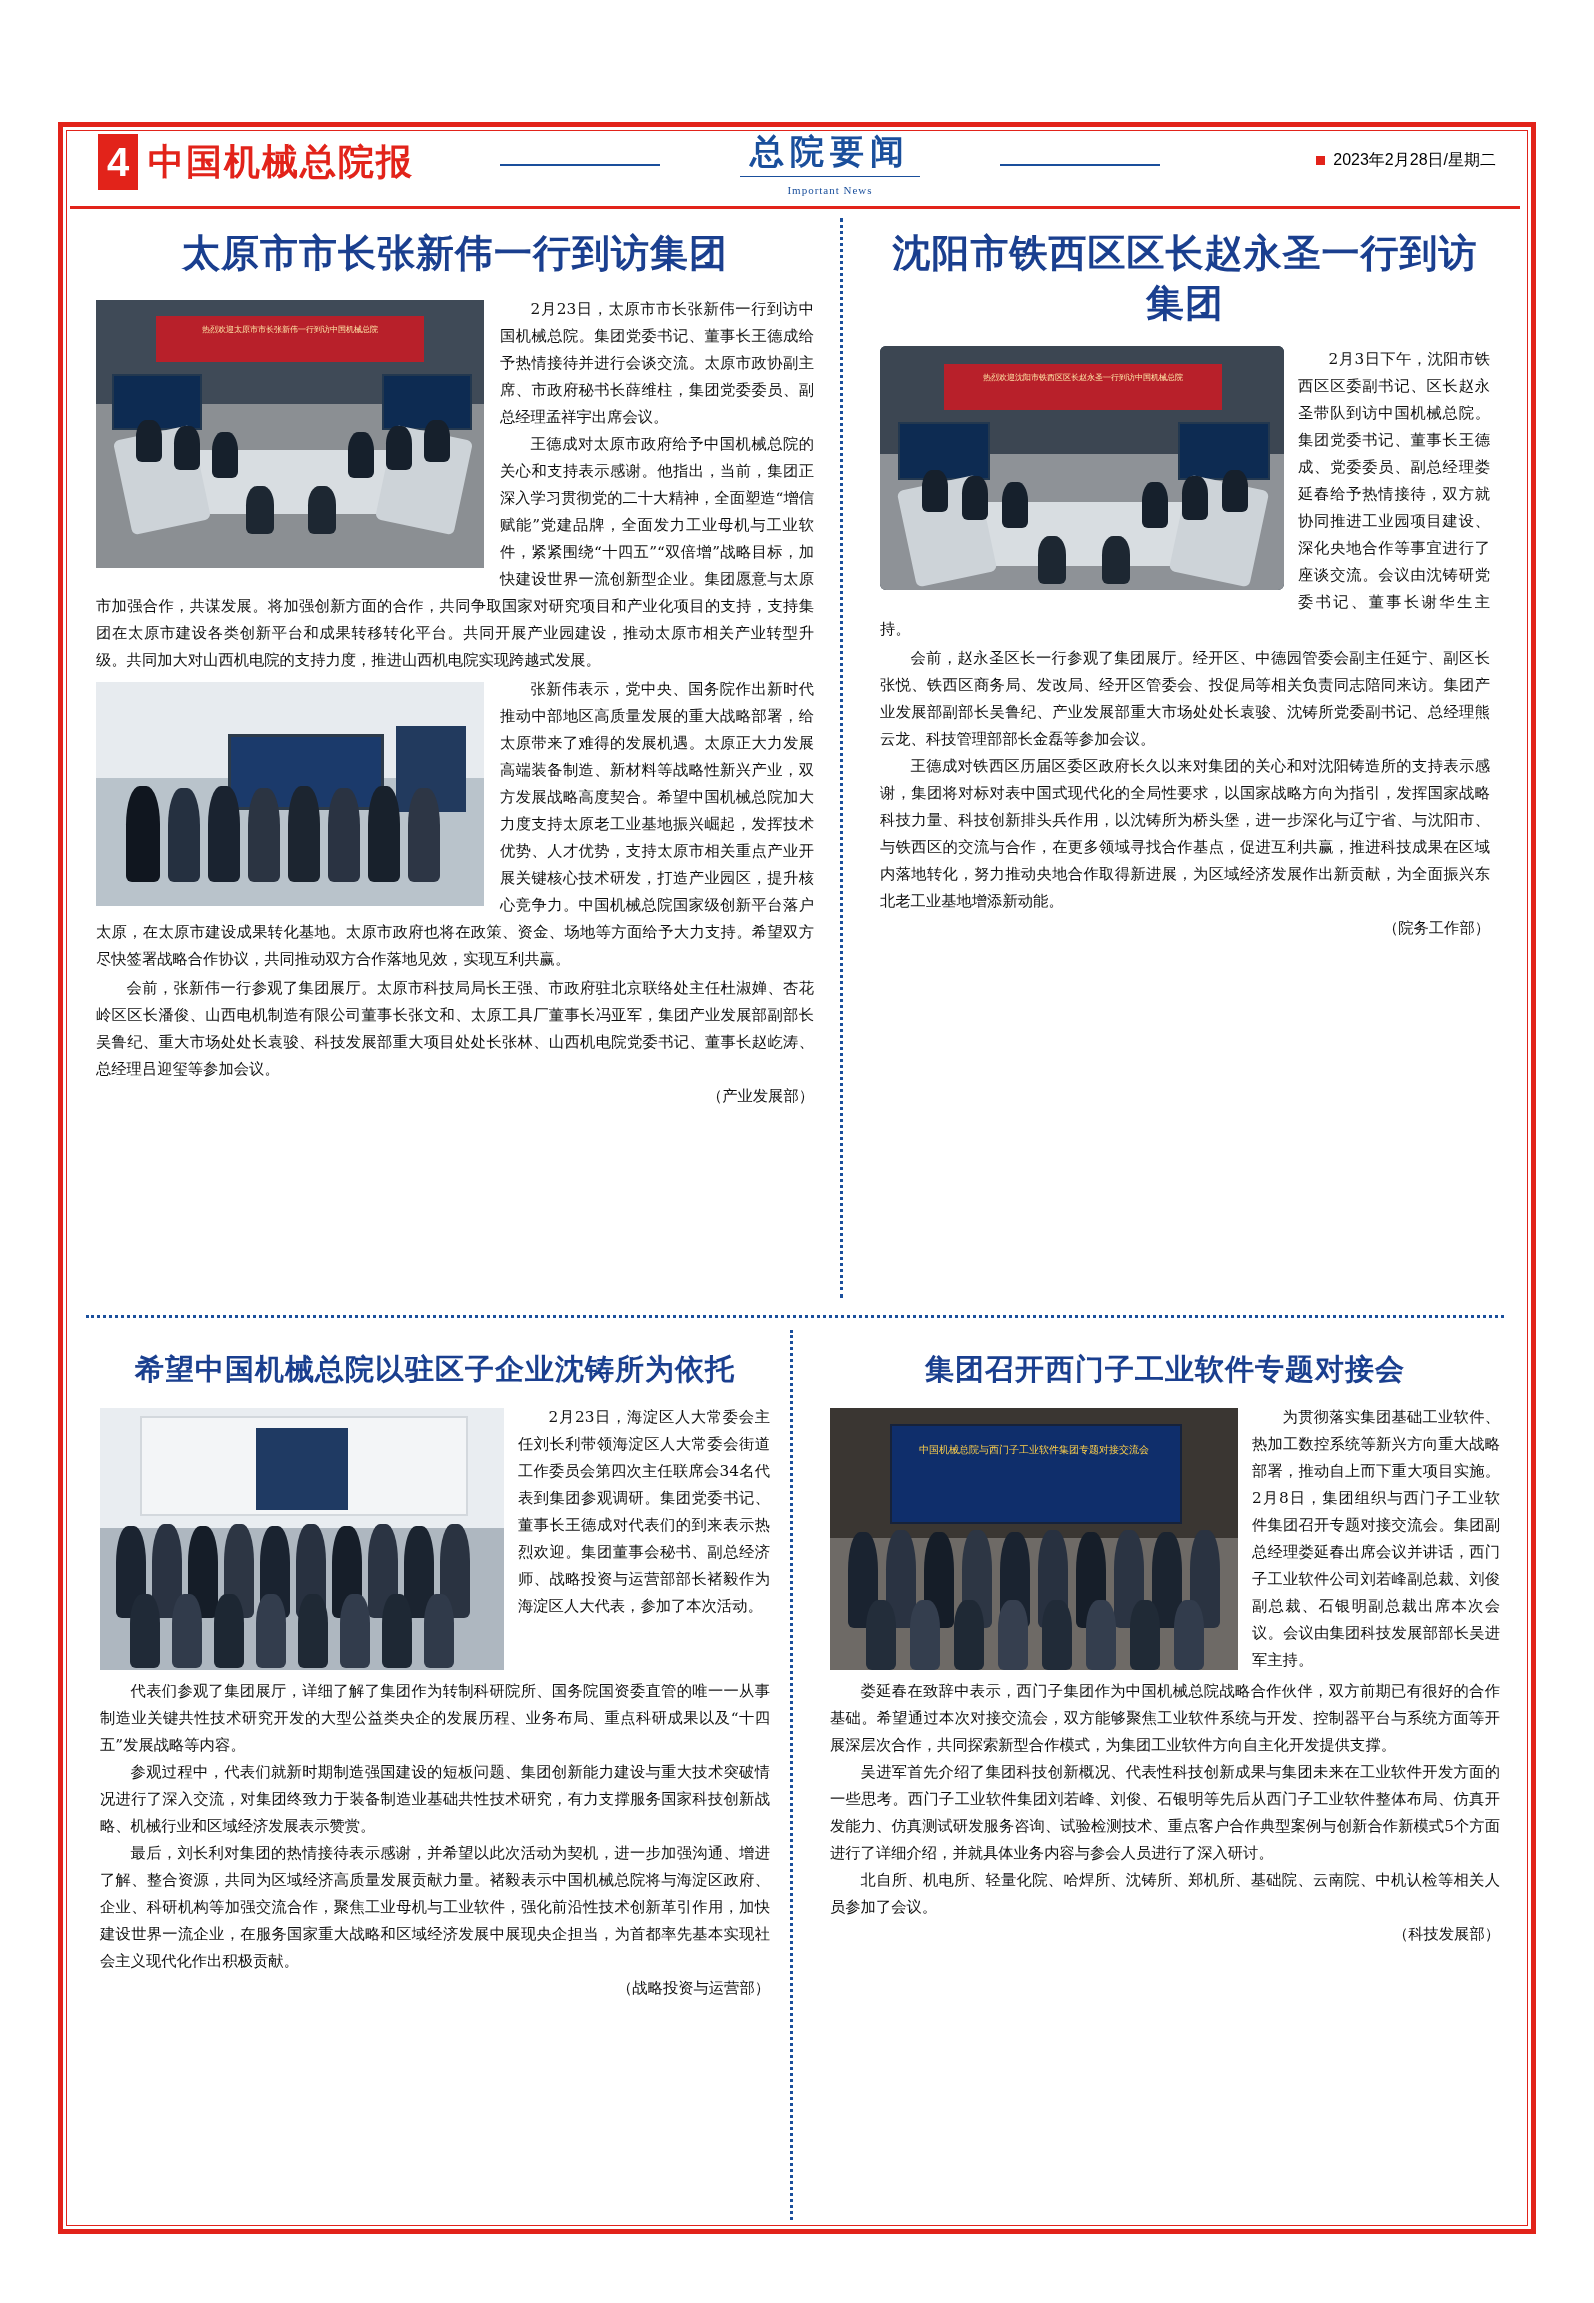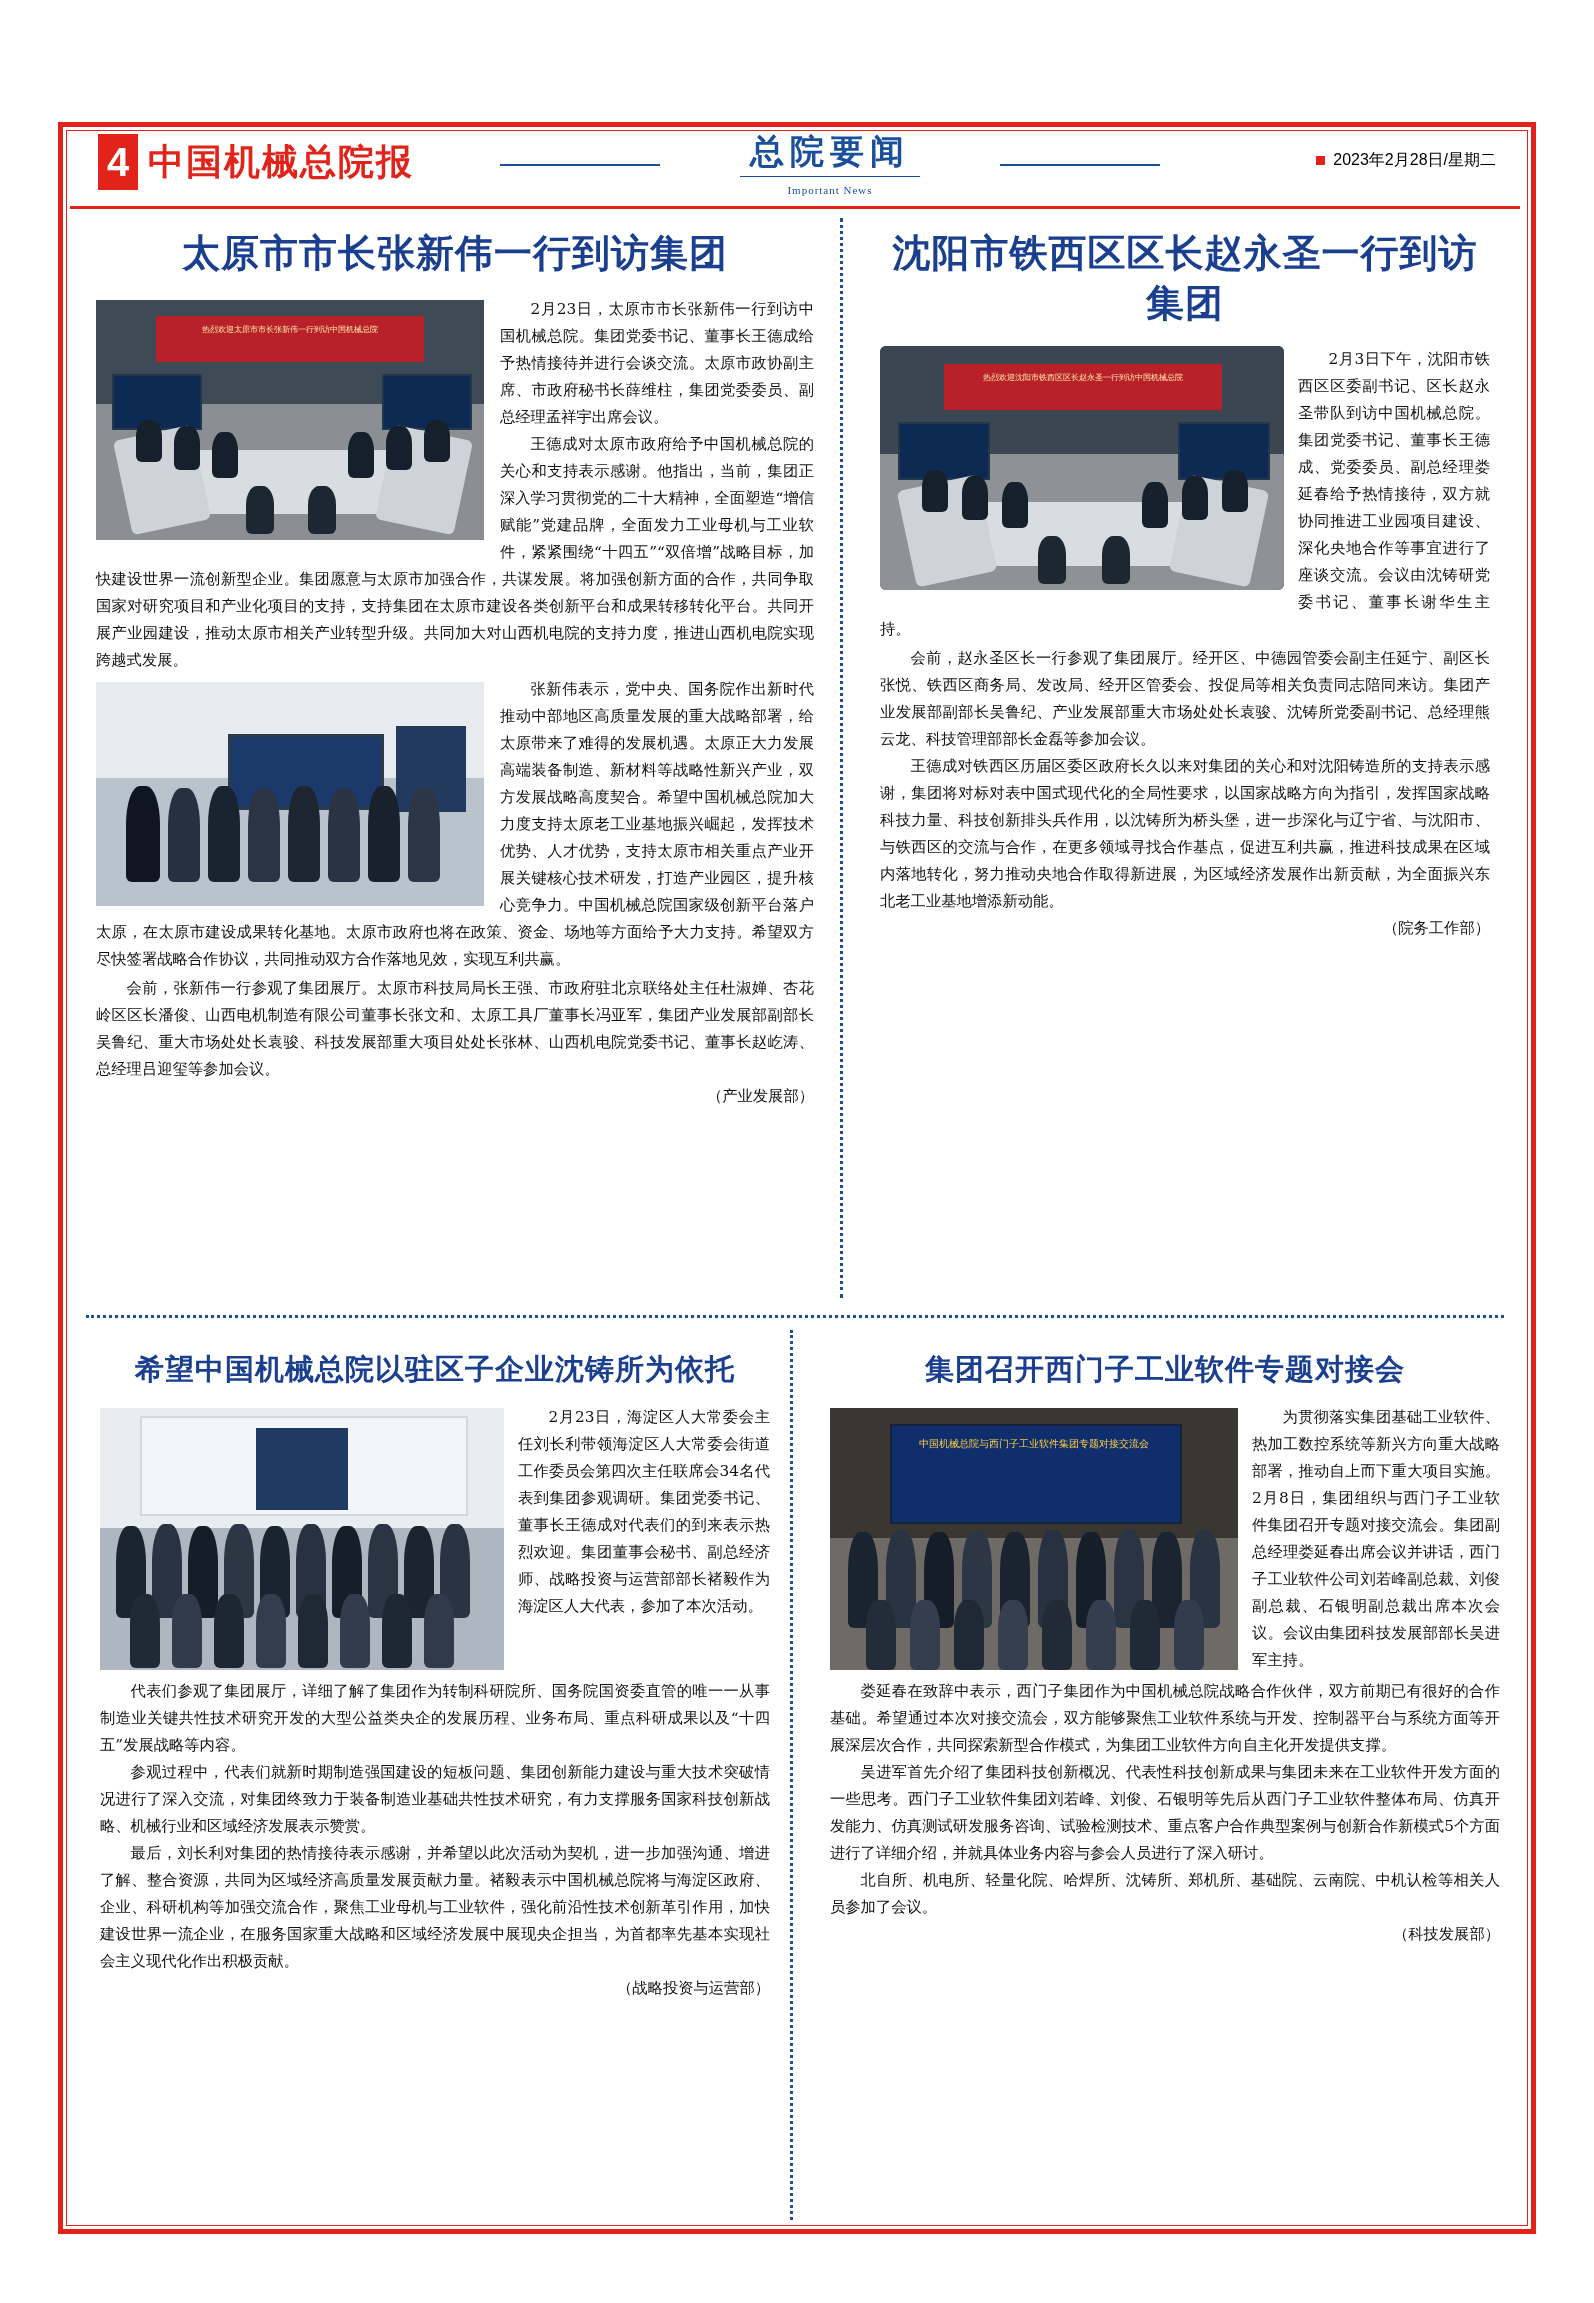--- a/index.html
+++ b/index.html
@@ -219,21 +219,21 @@
   <div class="dotted-v" style="left:790px; top:1330px; height:890px;"></div>
 
   <div class="article" style="left:96px; top:228px; width:718px;">
 
     <div class="art-title t-32">太原市市长张新伟一行到访集团</div>
 
     <div style="height:18px;"></div>
 
     <div class="clearfix">
 
-      <div class="photo float-left" style="width:388px; height:240px; margin:4px 16px 6px 0;">
+      <div class="photo float-left" style="width:388px; height:268px; margin:4px 16px 6px 0;">
         <div style="position:absolute;left:0;top:0;right:0;height:104px;background:#3f4a57;"></div>
         <div style="position:absolute;left:0;top:104px;right:0;bottom:0;background:#8b8f93;"></div>
         <div class="banner" style="left:60px; top:16px; width:268px; height:46px; font-size:8px; line-height:12px; padding-top:8px; box-sizing:border-box;">热烈欢迎太原市市长张新伟一行到访中国机械总院</div>
         <div style="position:absolute;left:16px;top:74px;width:86px;height:52px;background:#0d2b52;border:2px solid #23384f;"></div>
         <div style="position:absolute;left:286px;top:74px;width:86px;height:52px;background:#0d2b52;border:2px solid #23384f;"></div>
         <div class="table" style="left:68px; top:150px; width:256px; height:64px; background:#d8dde1;"></div>
         <div class="table" style="left:26px; top:132px; width:80px; height:96px; background:#cdd3d8; transform:rotate(-12deg);"></div>
         <div class="table" style="left:288px; top:132px; width:80px; height:96px; background:#cdd3d8; transform:rotate(12deg);"></div>
         <div class="row-fig" style="left:40px;  top:120px; width:26px; height:42px;"></div>
         <div class="row-fig" style="left:78px;  top:126px; width:26px; height:44px;"></div>
@@ -366,21 +366,21 @@
 
     <div class="art-title t-30">集团召开西门子工业软件专题对接会</div>
 
     <div style="height:16px;"></div>
 
     <div class="clearfix">
       <div class="photo float-left" style="width:408px; height:262px; margin:4px 14px 6px 0;">
         <div style="position:absolute;left:0;top:0;right:0;height:130px;background:#3a3632;"></div>
         <div style="position:absolute;left:0;top:130px;right:0;bottom:0;background:#6e6a66;"></div>
         <div style="position:absolute;left:60px;top:16px;width:288px;height:96px;background:#0f2e6b;border:2px solid #16223a;"></div>
-        <div class="banner" style="left:72px; top:28px; width:264px; height:36px; background:transparent; color:#ffd04a; font-size:10px; line-height:15px;">中国机械总院与西门子工业软件集团专题对接交流会</div>
+        <div class="banner" style="left:72px; top:34px; width:264px; height:36px; background:transparent; color:#ffd04a; font-size:10px; line-height:15px;">中国机械总院与西门子工业软件集团专题对接交流会</div>
         <div class="row-fig" style="left:18px;  top:124px; width:30px; height:96px; background:#1a2330;"></div>
         <div class="row-fig" style="left:56px;  top:122px; width:30px; height:98px; background:#2a3342;"></div>
         <div class="row-fig" style="left:94px;  top:124px; width:30px; height:96px; background:#151d28;"></div>
         <div class="row-fig" style="left:132px; top:122px; width:30px; height:98px; background:#2d3644;"></div>
         <div class="row-fig" style="left:170px; top:124px; width:30px; height:96px; background:#1a2330;"></div>
         <div class="row-fig" style="left:208px; top:122px; width:30px; height:98px; background:#283140;"></div>
         <div class="row-fig" style="left:246px; top:124px; width:30px; height:96px; background:#161e29;"></div>
         <div class="row-fig" style="left:284px; top:122px; width:30px; height:98px; background:#2b3443;"></div>
         <div class="row-fig" style="left:322px; top:124px; width:30px; height:96px; background:#1b2430;"></div>
         <div class="row-fig" style="left:360px; top:122px; width:30px; height:98px; background:#2a3341;"></div>

